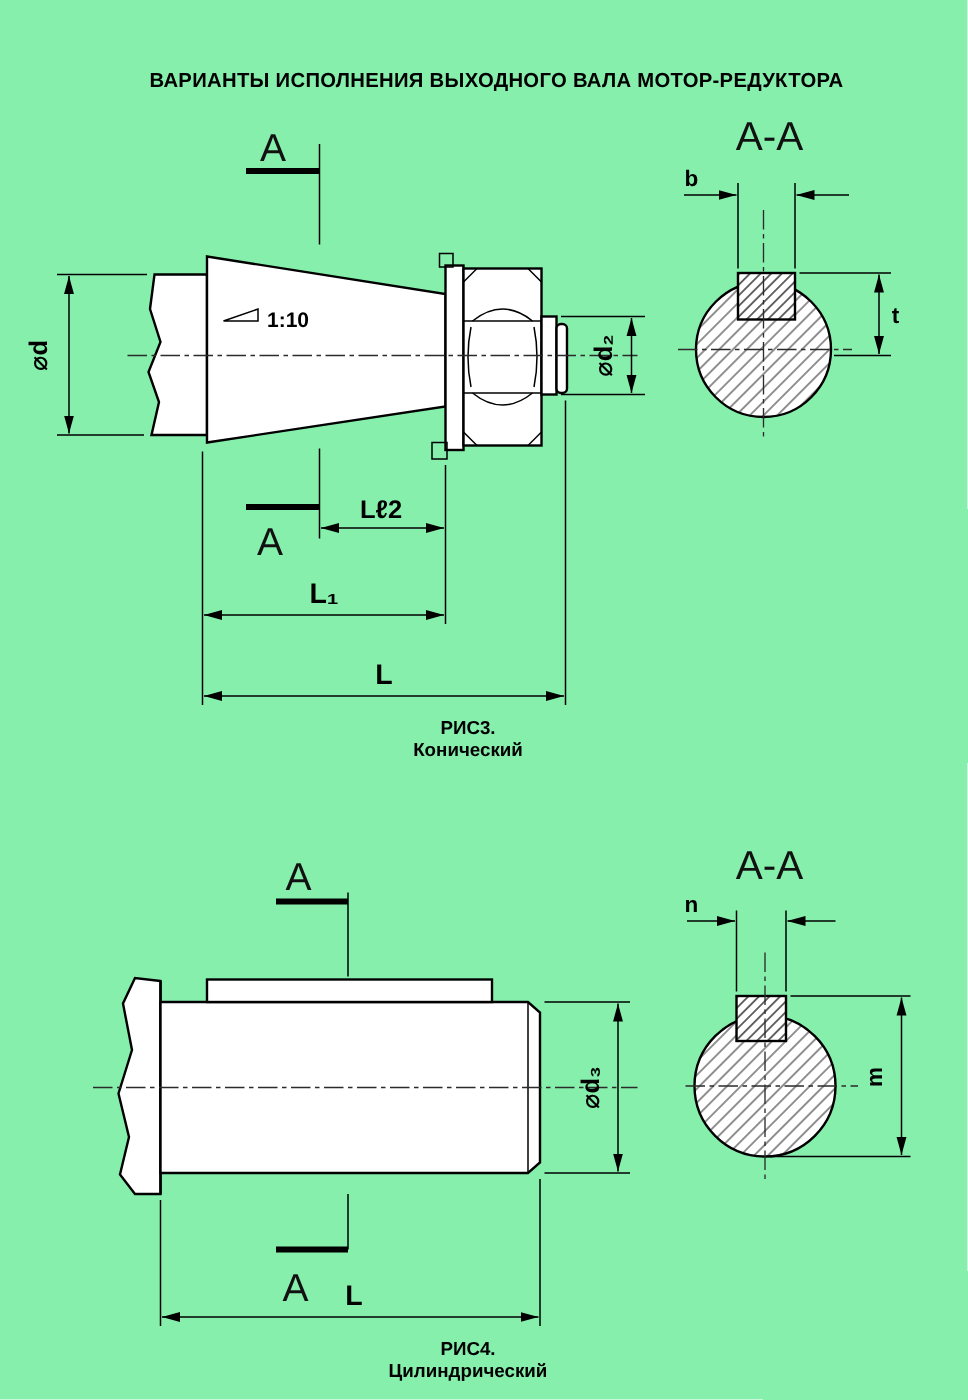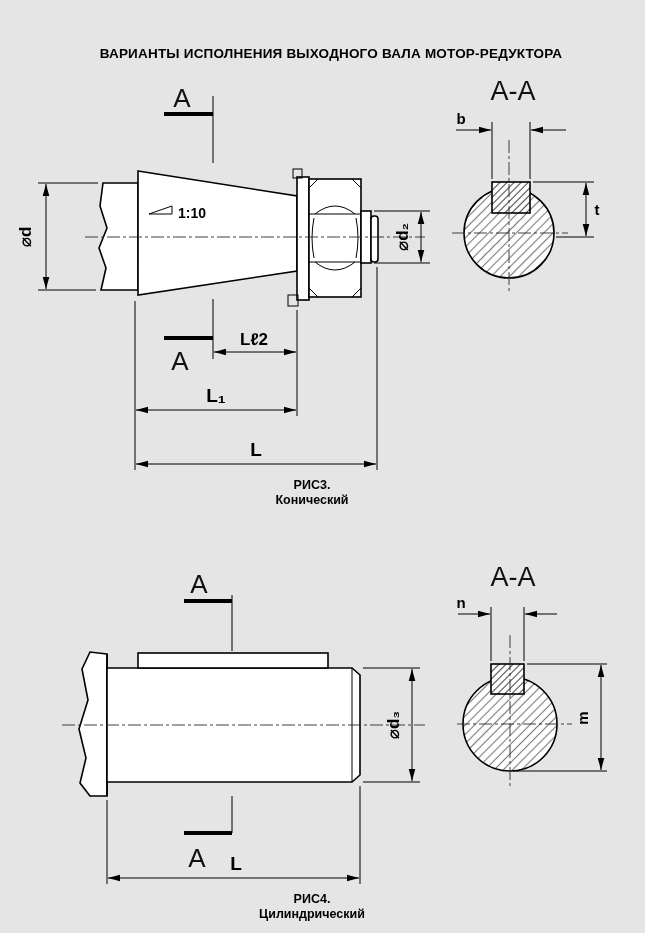--- a/index.html
+++ b/index.html
@@ -1,16 +1,16 @@
 <!DOCTYPE html>
 <html><head>
 <meta charset="utf-8">
 <style>
   html,body{margin:0;padding:0;background:#ffffff;}
-  .page{position:relative;width:645px;height:933px;background:#e5e5e5;overflow:hidden;}
+  .page{position:relative;width:645px;height:933px;background:#86efac;overflow:hidden;}
   svg{font-family:"Liberation Sans","DejaVu Sans",sans-serif;display:block;}
   svg text{stroke:none !important;fill:#000;}
   .outline{stroke:#000;stroke-width:1.6;stroke-linejoin:miter;}
   .thin{stroke:#000;stroke-width:1;fill:none;}
   .thick{stroke:#000;stroke-width:4;fill:none;}
   .centerline{stroke:#2b2b2b;stroke-width:0.9;fill:none;stroke-dasharray:13 3 3 3;}
   .dim{font-size:17px;font-weight:bold;}
   .dim-big{font-size:19px;font-weight:bold;}
   .dim-small{font-size:15px;font-weight:bold;}
   .big-a{font-size:26px;font-weight:normal;fill:#111;}

